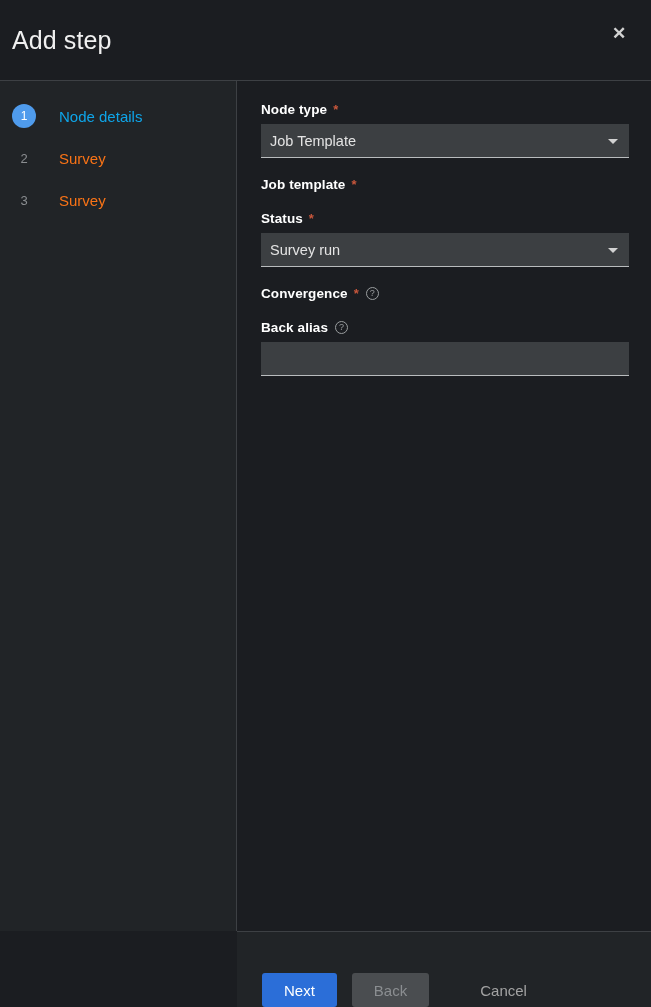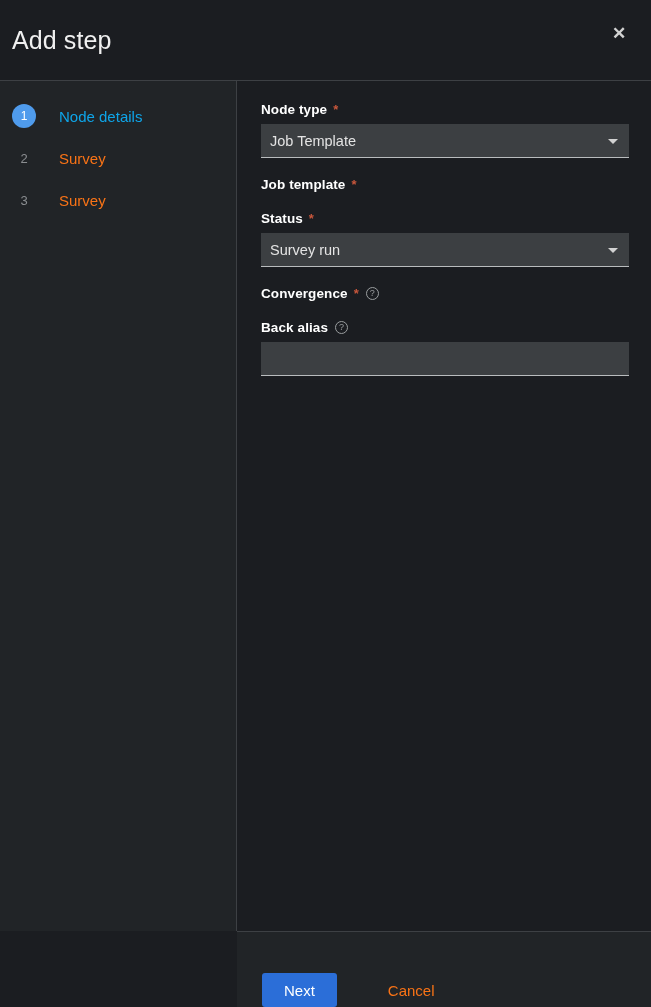--- a/index.html
+++ b/index.html
@@ -229,21 +229,21 @@
   }
 
   .btn-secondary {
     background: #4a4d50;
     color: #8b8e91;
     cursor: not-allowed;
   }
 
   .btn-link {
     background: transparent;
-    color: #f97316;
+    color: #a3a3a3;
     padding: 0 14px;
     margin-left: 22px;
   }
 </style>
 </head>
 <body>
 
 <div class="wizard">
 
   <div class="wizard-header">
@@ -313,16 +313,17 @@
           <span class="help-icon">?</span>
         </div>
         <input class="text-input" type="text" value="" style="">
       </div>
 
     </div>
   </div>
 
   <div class="wizard-footer">
     <button class="btn btn-primary">Next</button>
+    <button class="btn btn-secondary">Back</button>
     <button class="btn btn-link">Cancel</button>
   </div>
 
 </div>
 
 </body></html>

